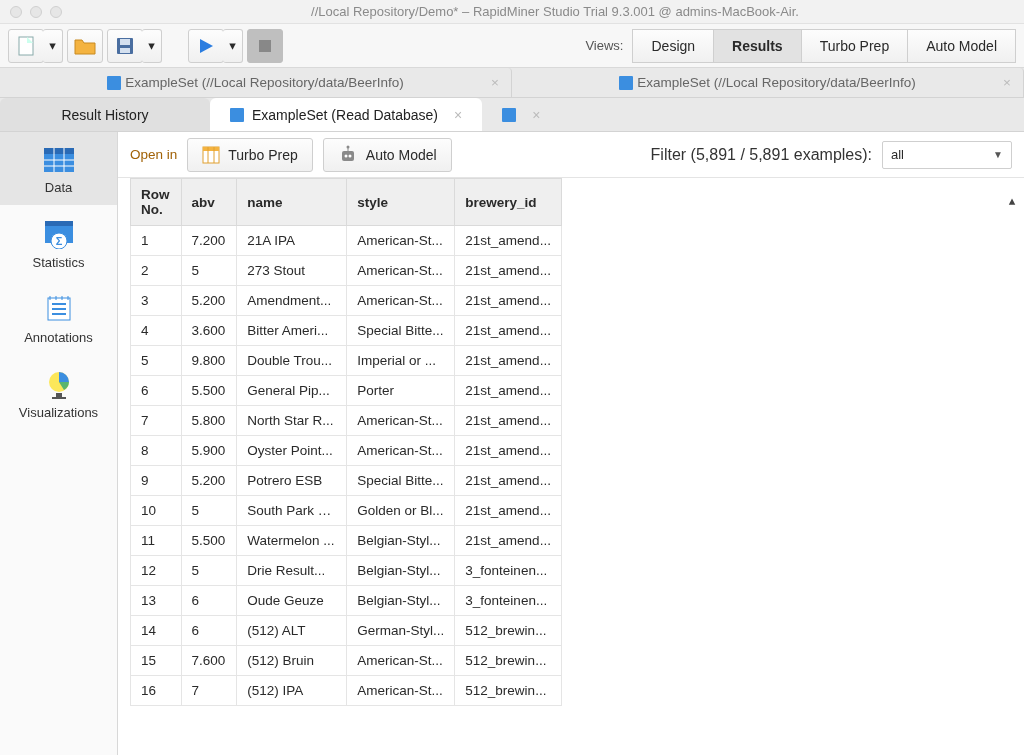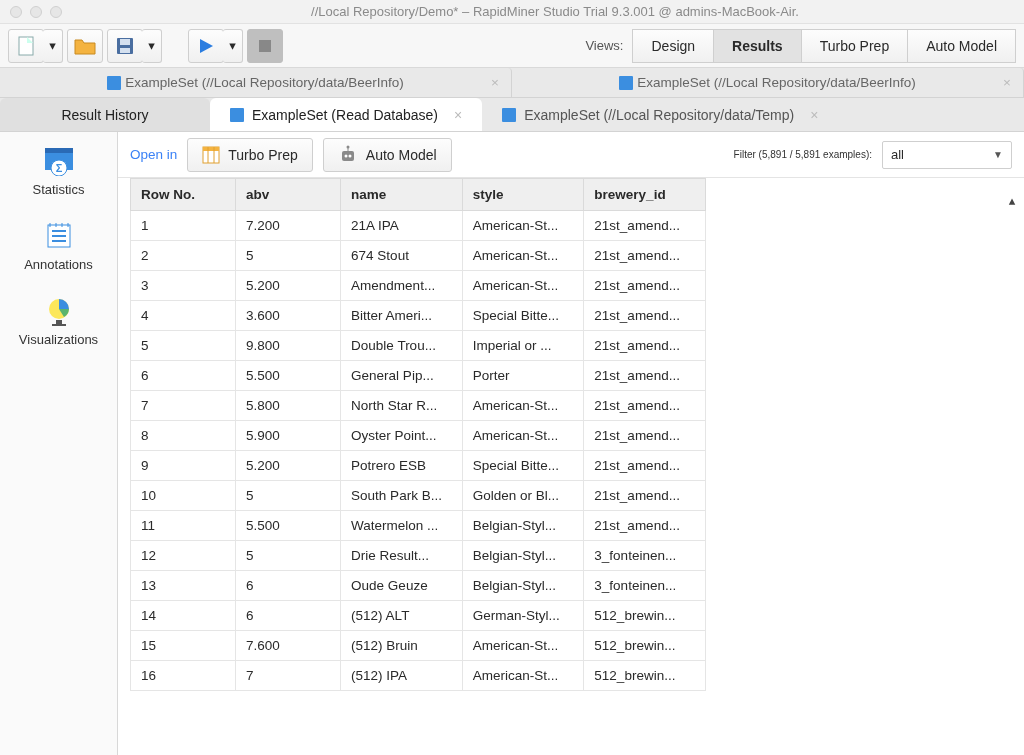--- a/index.html
+++ b/index.html
@@ -68,35 +68,35 @@
   
   .vnav { width:118px; background:#fafafa; border-right:1px solid #d8d8d8; display:flex; flex-direction:column; align-items:center; }
   .vnav-item { width:100%; text-align:center; padding:14px 0 10px; font-size:13px; color:#333; cursor:pointer;}
   .vnav-item.active { background:#e5e5e5;}
   .vnav-item .vicon { display:block; margin:0 auto 6px; }
   
   .content { flex:1; display:flex; flex-direction:column; background:#fff; position:relative;}
   .content-toolbar {
     height:46px; display:flex; align-items:center; padding:0 12px; gap:10px; border-bottom:1px solid #e4e4e4;
   }
-  .open-label { color:#3b82f6; font-size:13.5px;}
+  .open-label { color:#a16207; font-size:13.5px;}
   .bbtn {
     height:34px; padding:0 14px; border:1px solid #cfcfcf; background:linear-gradient(#fdfdfd,#f0f0f0);
     border-radius:3px; display:flex; align-items:center; gap:8px; cursor:pointer; font-size:14px;
   }
   .filter-block { margin-left:auto; display:flex; align-items:center; gap:10px;}
-  .filter-label { font-size:10px; color:#333;}
+  .filter-label { font-size:16px; color:#333;}
   .sel {
     height:28px; width:130px; border:1px solid #cfcfcf; background:#fff; border-radius:2px;
     display:flex; align-items:center; justify-content:space-between; padding:0 8px; cursor:pointer;
   }
   .sel .caret { color:#555; font-size:10px;}
   
   .table-wrap { flex:1; overflow:hidden; padding:0 12px;}
-  table { border-collapse:collapse; width:576px;}
+  table { border-collapse:collapse; width:432px;}
   th {
     text-align:left; font-weight:700; background:#efefef; border:1px solid #dadada;
     padding:8px 10px; font-size:13.5px;
   }
   td {
     border:1px solid #e5e5e5; padding:7px 10px; font-size:13.5px; white-space:nowrap;
     overflow:hidden; text-overflow:ellipsis; max-width:110px;
   }
   
   .vscroll {
@@ -176,27 +176,37 @@
   <div class="subtab active-grey" style="width:210px; justify-content:center;">
     <span>Result History</span>
   </div>
   <div class="subtab active">
     <span class="ds-icon"></span>
     <span>ExampleSet (Read Database)</span>
     <span class="close">×</span>
   </div>
   <div class="subtab">
     <span class="ds-icon"></span>
-    <span>ExampleSet (//Local Repository/data/Temp)</span>
     <span class="close">×</span>
   </div>
 </div>
 
 <div class="main">
   <div class="vnav">
+    <div class="vnav-item active">
+      <svg class="vicon" width="34" height="28">
+          <rect x="2" y="2" width="30" height="24" fill="#3b8ee0"></rect>
+          <rect x="2" y="2" width="30" height="6" fill="#2a6ab5"></rect>
+          <line x1="12" y1="2" x2="12" y2="26" stroke="#fff"></line>
+          <line x1="22" y1="2" x2="22" y2="26" stroke="#fff"></line>
+          <line x1="2" y1="14" x2="32" y2="14" stroke="#fff"></line>
+          <line x1="2" y1="20" x2="32" y2="20" stroke="#fff"></line>
+        </svg>
+      <span>Data</span>
+    </div>
     <div class="vnav-item">
       <svg class="vicon" width="34" height="30">
           <rect x="3" y="2" width="28" height="22" fill="#3b8ee0"></rect>
           <rect x="3" y="2" width="28" height="5" fill="#2a6ab5"></rect>
           <circle cx="17" cy="22" r="8" fill="#fff" stroke="#3b8ee0"></circle>
           <text x="17" y="26" text-anchor="middle" font-size="11" fill="#3b8ee0" font-weight="bold">Σ</text>
         </svg>
       <span>Statistics</span>
     </div>
     <div class="vnav-item">
@@ -270,21 +280,21 @@
             <tr>
               <td>1</td>
               <td>7.200</td>
               <td>21A IPA</td>
               <td>American-St...</td>
               <td>21st_amend...</td>
             </tr>
             <tr>
               <td>2</td>
               <td>5</td>
-              <td>674 Stout</td>
+              <td>273 Stout</td>
               <td>American-St...</td>
               <td>21st_amend...</td>
             </tr>
             <tr>
               <td>3</td>
               <td>5.200</td>
               <td>Amendment...</td>
               <td>American-St...</td>
               <td>21st_amend...</td>
             </tr>

